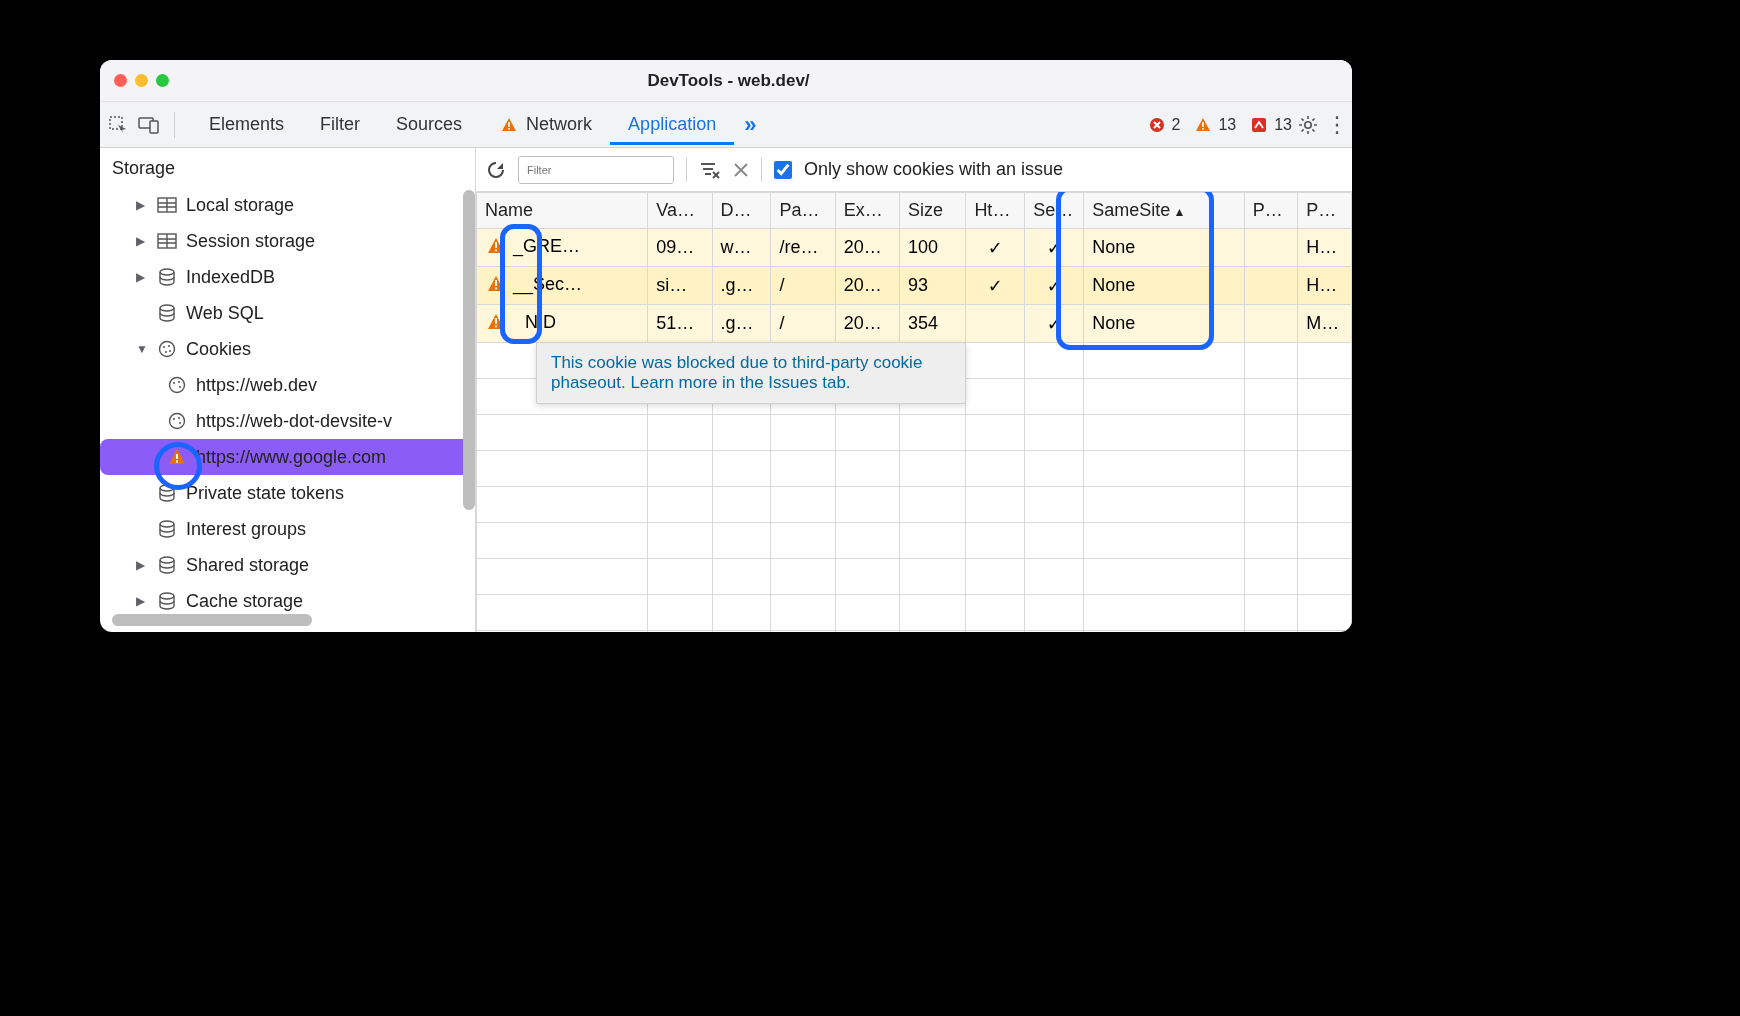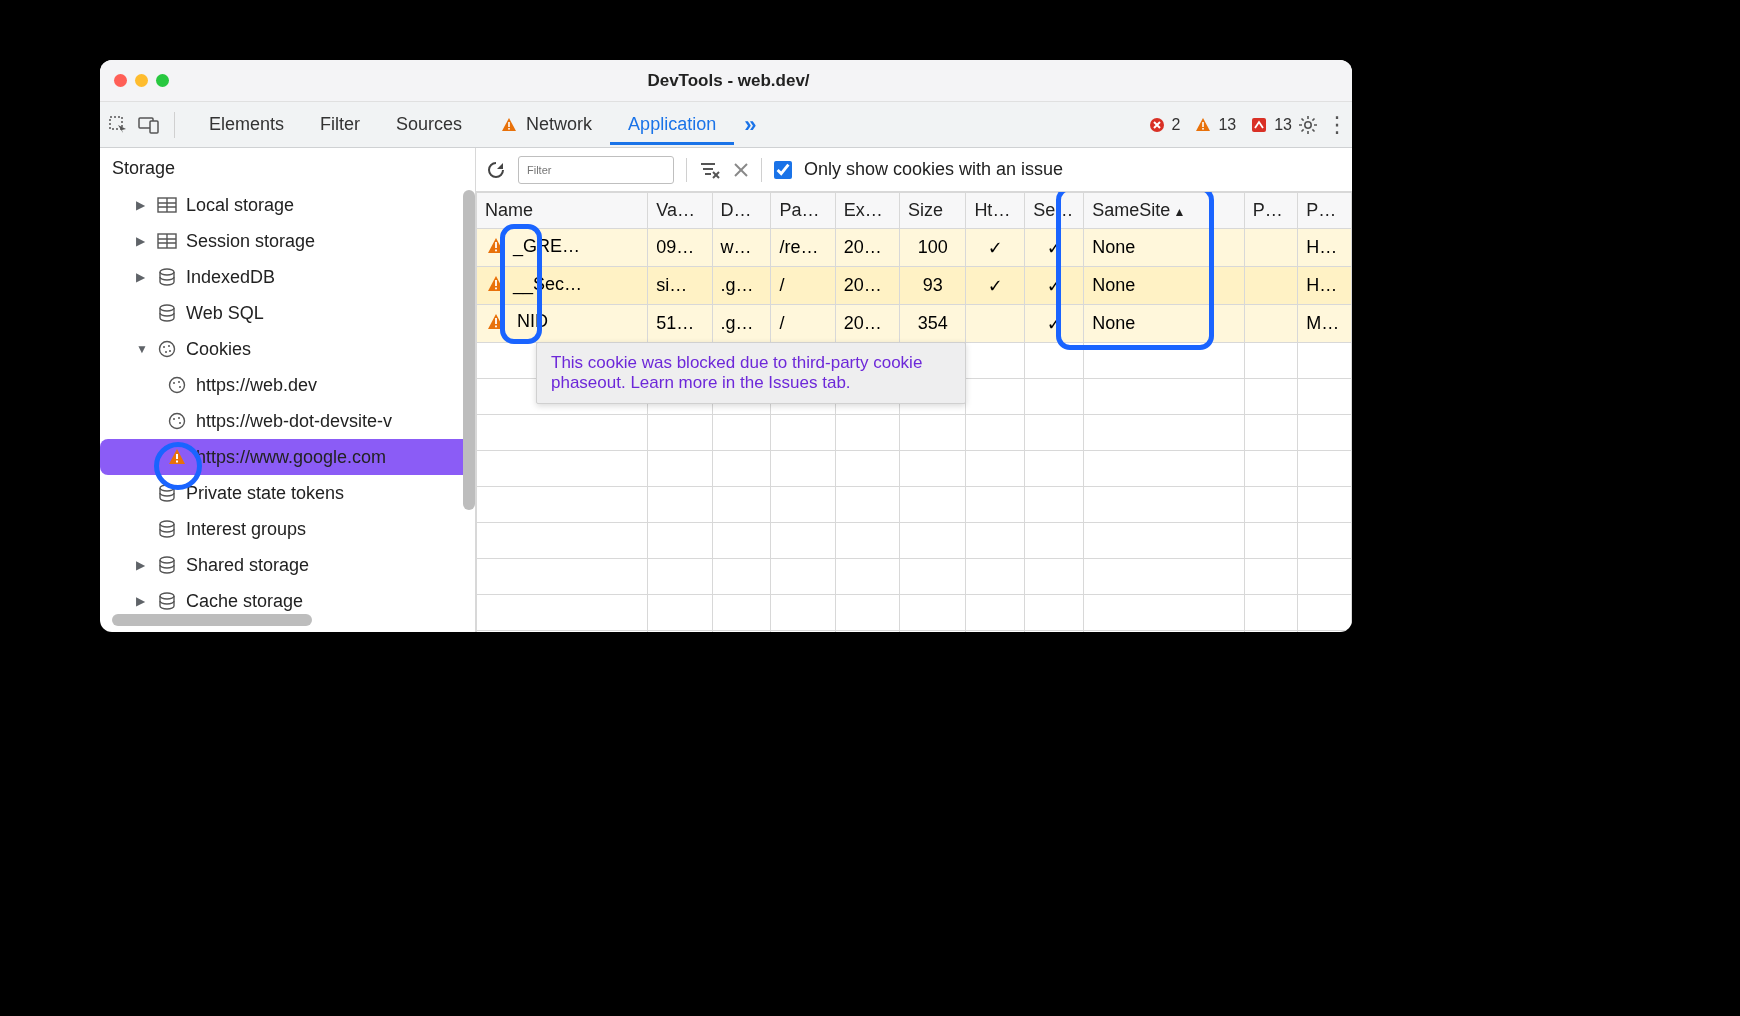--- a/index.html
+++ b/index.html
@@ -56,29 +56,29 @@
 .toolbar .clearall, .toolbar .clearone { font-size:18px; color:#5f6368; cursor:pointer; }
 .toolbar .check { width:18px; height:18px; accent-color:#1a73e8; }
 .toolbar label { font-size:18px; color:#222; }
 
 .table-wrap { flex:1; position:relative; overflow:hidden; }
 table.cookies { width:100%; border-collapse:collapse; table-layout:fixed; font-size:18px; }
 table.cookies th, table.cookies td { border:1px solid #d8d8d8; padding:6px 8px; text-align:left; overflow:hidden; text-overflow:ellipsis; white-space:nowrap; height:36px;}
 table.cookies th { background:#f7f7f8; font-weight:400; color:#222; cursor:pointer; }
 table.cookies tr.rowdata td { background:#fff7db; }
 table.cookies tr.rowdata:nth-child(even) td { background:#fff2c5; }
-table.cookies td.num { text-align:center; }
+table.cookies td.num { text-align:left; }
 table.cookies td.center { text-align:center; }
 .sort-asc::after { content:" ▲"; font-size:12px; }
 
 .highlight-col { position:absolute; border:5px solid #1a64ff; border-radius:14px; pointer-events:none; }
 .highlight-icon { position:absolute; border:5px solid #1a64ff; border-radius:14px; pointer-events:none; }
 .highlight-ring { position:absolute; border:5px solid #1a64ff; border-radius:50%; pointer-events:none; }
 
-.tooltip { position:absolute; left:60px; top:150px; background:#eeeeef; border:1px solid #d0d0d0; padding:10px 14px; font-size:17px; color:#6d28d9; max-width:430px; border-radius:2px; box-shadow:0 2px 6px rgba(0,0,0,.15); }
+.tooltip { position:absolute; left:60px; top:150px; background:#eeeeef; border:1px solid #d0d0d0; padding:10px 14px; font-size:17px; color:#0369a1; max-width:430px; border-radius:2px; box-shadow:0 2px 6px rgba(0,0,0,.15); }
 
 
 .ico { display:inline-flex; width:22px; height:22px; align-items:center; justify-content:center; }
 svg { display:block; }
 </style>
 </head>
 <body>
 
 <div class="window">
 
@@ -416,21 +416,21 @@
                 <td>/</td>
                 <td>20…</td>
                 <td class="num">93</td>
                 <td class="center">✓</td>
                 <td class="center">✓</td>
                 <td>None</td>
                 <td></td>
                 <td>H…</td>
               </tr>
               <tr class="rowdata">
-                <td><span style="display:inline-flex;gap:10px;">
+                <td><span style="display:inline-flex;align-items:center;gap:18px;">
                     <span class="ico">
                       <svg width="18" height="18" viewBox="0 0 18 18">
                         <path d="M9 1 L17 16 H1 Z" fill="#e8710a"></path>
                         <rect x="8.1" y="5" width="1.8" height="6" fill="#fff"></rect>
                         <rect x="8.1" y="12.5" width="1.8" height="1.8" fill="#fff"></rect>
                       </svg>
                     </span>
                     <span>NID</span>
                   </span></td>
                 <td>51…</td>

